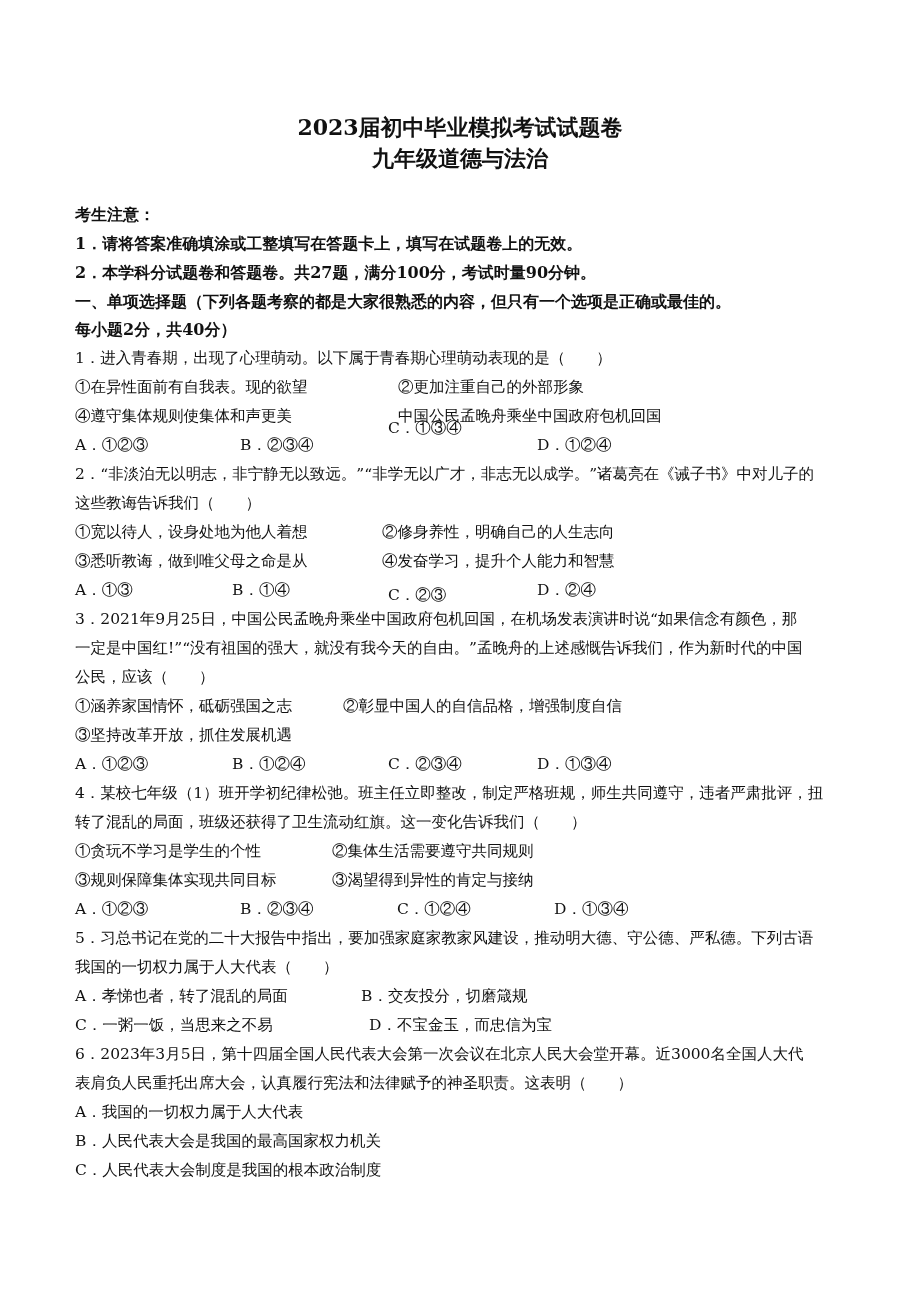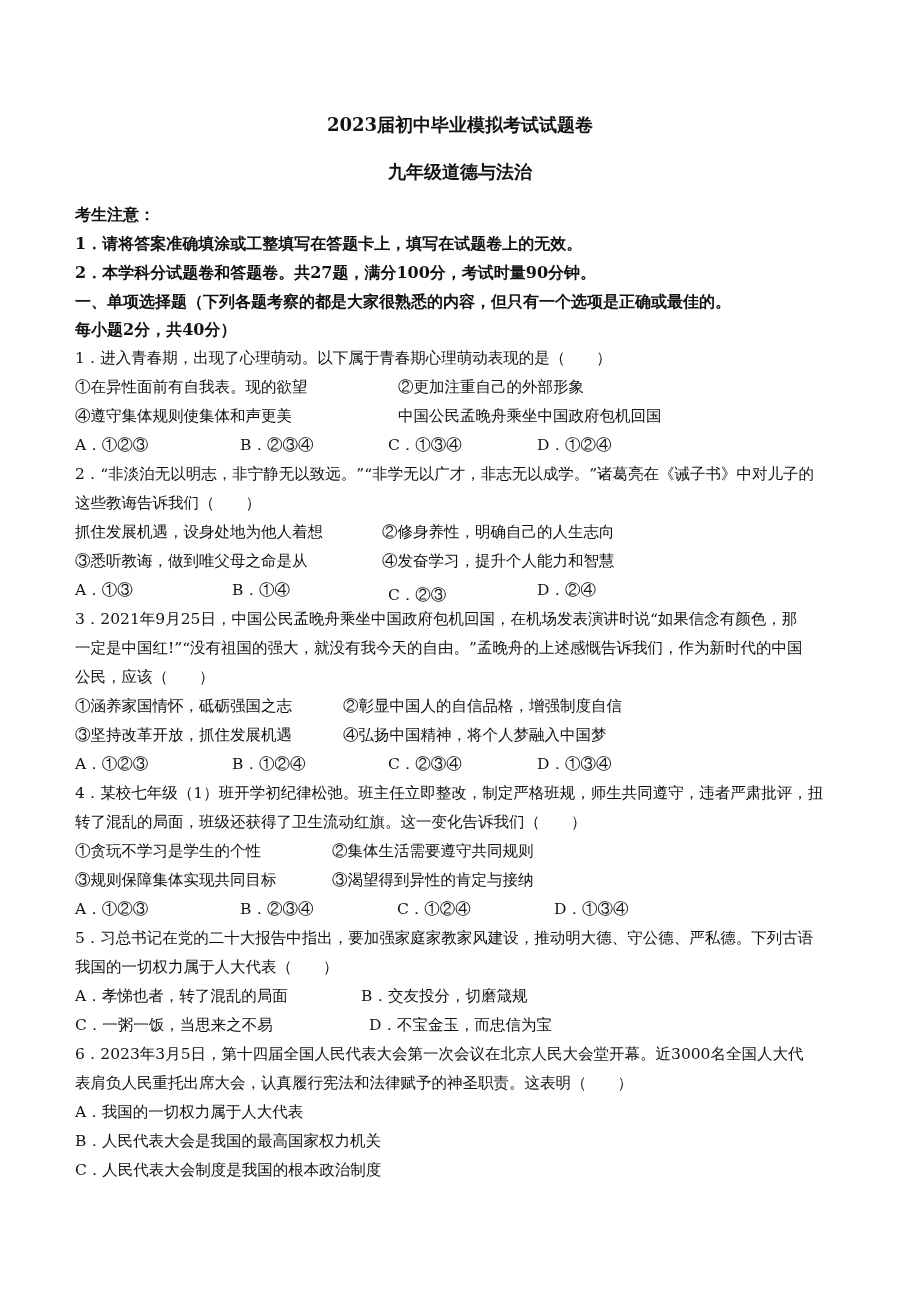--- a/index.html
+++ b/index.html
@@ -1,22 +1,22 @@
 <!DOCTYPE html>
 <html><head>
   <meta charset="utf-8">
   <style>
     html, body { margin: 0; padding: 0; background: #ffffff; }
     body { width: 920px; height: 1302px; position: relative; overflow: hidden;
            font-family: "DejaVu Serif", "Liberation Serif", serif; color: #111; }
     .page { position: absolute; left: 0; top: 0; width: 920px; height: 1302px; }
     .title { position: absolute; left: 0; width: 920px; text-align: center;
-             font-weight: bold; font-size: 18px; letter-spacing: 0px; }
+             font-weight: bold; font-size: 22px; letter-spacing: 0px; }
     .t1 { top: 113px; }
-    .t2 { top: 160px; text-align: center; }
+    .t2 { top: 144px; text-align: center; }
     .line { position: absolute; left: 75px; white-space: nowrap; font-size: 15.5px; }
     .bold { font-weight: bold; font-size: 16px; }
     .opt { position: absolute; white-space: nowrap; font-size: 15.5px; }
   </style>
 </head>
 <body>
 
 <div class="page">
   <div class="title t1">2023届初中毕业模拟考试试题卷</div>
   <div class="title t2">九年级道德与法治</div>
@@ -27,41 +27,40 @@
   <div class="line bold" style="top:292px">一、单项选择题（下列各题考察的都是大家很熟悉的内容，但只有一个选项是正确或最佳的。</div>
   <div class="line bold" style="top:320px">每小题2分，共40分）</div>
 
   <div class="line" style="top:348px">1．进入青春期，出现了心理萌动。以下属于青春期心理萌动表现的是（　　）</div>
   <div class="opt" style="left:75px;top:377px">①在异性面前有自我表。现的欲望</div>
   <div class="opt" style="left:398px;top:377px">②更加注重自己的外部形象</div>
   <div class="opt" style="left:75px;top:406px">④遵守集体规则使集体和声更美</div>
   <div class="opt" style="left:398px;top:406px">中国公民孟晚舟乘坐中国政府包机回国</div>
   <div class="opt" style="left:75px;top:435px">A．①②③</div>
   <div class="opt" style="left:240px;top:435px">B．②③④</div>
-  <div class="opt" style="left:388px;top:435px">C．①③④</div>
+  <div class="opt" style="left:388px;top:418px">C．①③④</div>
   <div class="opt" style="left:537px;top:435px">D．①②④</div>
 
   <div class="line" style="top:464px">2．“非淡泊无以明志，非宁静无以致远。”“非学无以广才，非志无以成学。”诸葛亮在《诫子书》中对儿子的</div>
   <div class="line" style="top:493px">这些教诲告诉我们（　　）</div>
-  <div class="opt" style="left:75px;top:522px">抓住发展机遇，设身处地为他人着想</div>
+  <div class="opt" style="left:75px;top:522px">①宽以待人，设身处地为他人着想</div>
   <div class="opt" style="left:75px;top:551px">③悉听教诲，做到唯父母之命是从</div>
   <div class="opt" style="left:382px;top:522px">②修身养性，明确自己的人生志向</div>
   <div class="opt" style="left:382px;top:551px">④发奋学习，提升个人能力和智慧</div>
   <div class="opt" style="left:75px;top:580px">A．①③</div>
   <div class="opt" style="left:232px;top:580px">B．①④</div>
   <div class="opt" style="left:388px;top:585px">C．②③</div>
   <div class="opt" style="left:537px;top:580px">D．②④</div>
 
   <div class="line" style="top:609px">3．2021年9月25日，中国公民孟晚舟乘坐中国政府包机回国，在机场发表演讲时说“如果信念有颜色，那</div>
   <div class="line" style="top:638px">一定是中国红!”“没有祖国的强大，就没有我今天的自由。”孟晚舟的上述感慨告诉我们，作为新时代的中国</div>
   <div class="line" style="top:667px">公民，应该（　　）</div>
   <div class="opt" style="left:75px;top:696px">①涵养家国情怀，砥砺强国之志</div>
   <div class="opt" style="left:343px;top:696px">②彰显中国人的自信品格，增强制度自信</div>
   <div class="opt" style="left:75px;top:725px">③坚持改革开放，抓住发展机遇</div>
-  <div class="opt" style="left:343px;top:725px">④弘扬中国精神，将个人梦融入中国梦</div>
   <div class="opt" style="left:75px;top:754px">A．①②③</div>
   <div class="opt" style="left:232px;top:754px">B．①②④</div>
   <div class="opt" style="left:388px;top:754px">C．②③④</div>
   <div class="opt" style="left:537px;top:754px">D．①③④</div>
 
   <div class="line" style="top:783px">4．某校七年级（1）班开学初纪律松弛。班主任立即整改，制定严格班规，师生共同遵守，违者严肃批评，扭</div>
   <div class="line" style="top:812px">转了混乱的局面，班级还获得了卫生流动红旗。这一变化告诉我们（　　）</div>
   <div class="opt" style="left:75px;top:841px">①贪玩不学习是学生的个性</div>
   <div class="opt" style="left:332px;top:841px">②集体生活需要遵守共同规则</div>
   <div class="opt" style="left:75px;top:870px">③规则保障集体实现共同目标</div>

